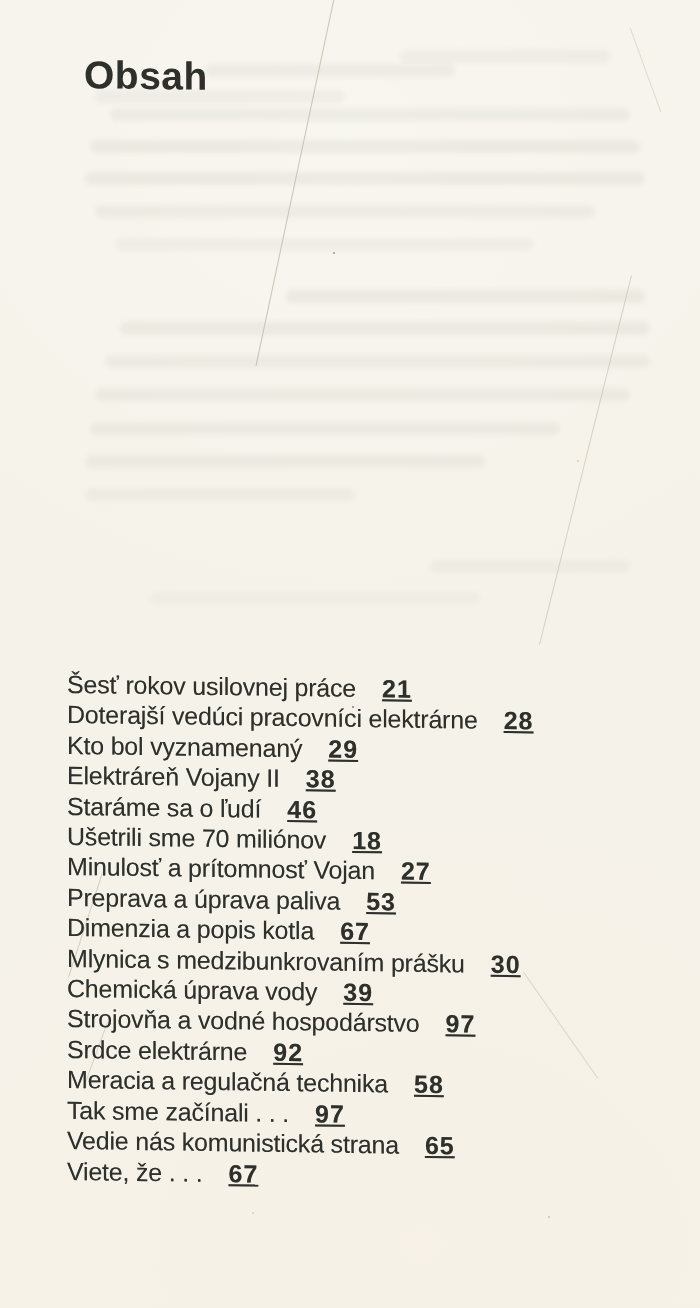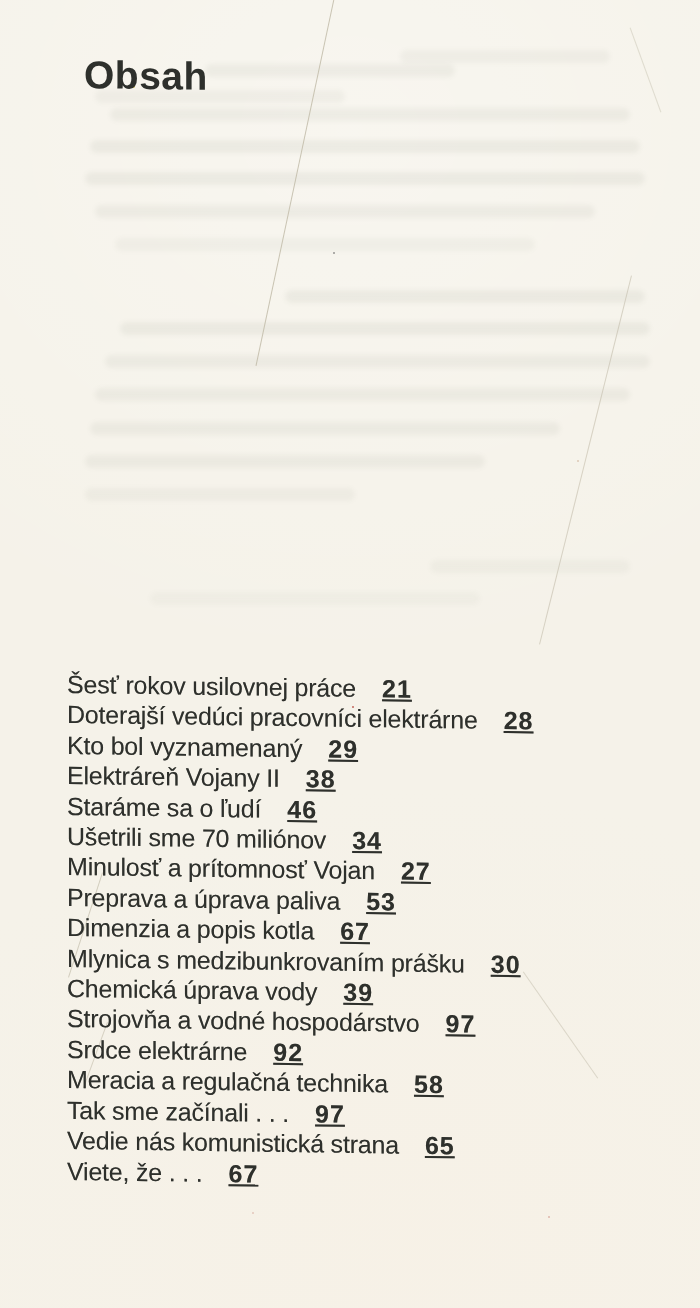--- a/index.html
+++ b/index.html
@@ -91,21 +91,21 @@
 <div class="content">
 
   <h1 class="title">Obsah</h1>
 
   <div class="toc">
     <div class="toc-row"><span>Šesť rokov usilovnej práce</span><span class="toc-page">21</span></div>
     <div class="toc-row"><span>Doterajší vedúci pracovníci elektrárne</span><span class="toc-page">28</span></div>
     <div class="toc-row"><span>Kto bol vyznamenaný</span><span class="toc-page">29</span></div>
     <div class="toc-row"><span>Elektráreň Vojany II</span><span class="toc-page">38</span></div>
     <div class="toc-row"><span>Staráme sa o ľudí</span><span class="toc-page">46</span></div>
-    <div class="toc-row"><span>Ušetrili sme 70 miliónov</span><span class="toc-page">34</span></div>
+    <div class="toc-row"><span>Ušetrili sme 70 miliónov</span><span class="toc-page">18</span></div>
     <div class="toc-row"><span>Minulosť a prítomnosť Vojan</span><span class="toc-page">27</span></div>
     <div class="toc-row"><span>Preprava a úprava paliva</span><span class="toc-page">53</span></div>
     <div class="toc-row"><span>Dimenzia a popis kotla</span><span class="toc-page">67</span></div>
     <div class="toc-row"><span>Mlynica s medzibunkrovaním prášku</span><span class="toc-page">30</span></div>
     <div class="toc-row"><span>Chemická úprava vody</span><span class="toc-page">39</span></div>
     <div class="toc-row"><span>Strojovňa a vodné hospodárstvo</span><span class="toc-page">97</span></div>
     <div class="toc-row"><span>Srdce elektrárne</span><span class="toc-page">92</span></div>
     <div class="toc-row"><span>Meracia a regulačná technika</span><span class="toc-page">58</span></div>
     <div class="toc-row"><span>Tak sme začínali . . .</span><span class="toc-page">97</span></div>
     <div class="toc-row"><span>Vedie nás komunistická strana</span><span class="toc-page">65</span></div>

